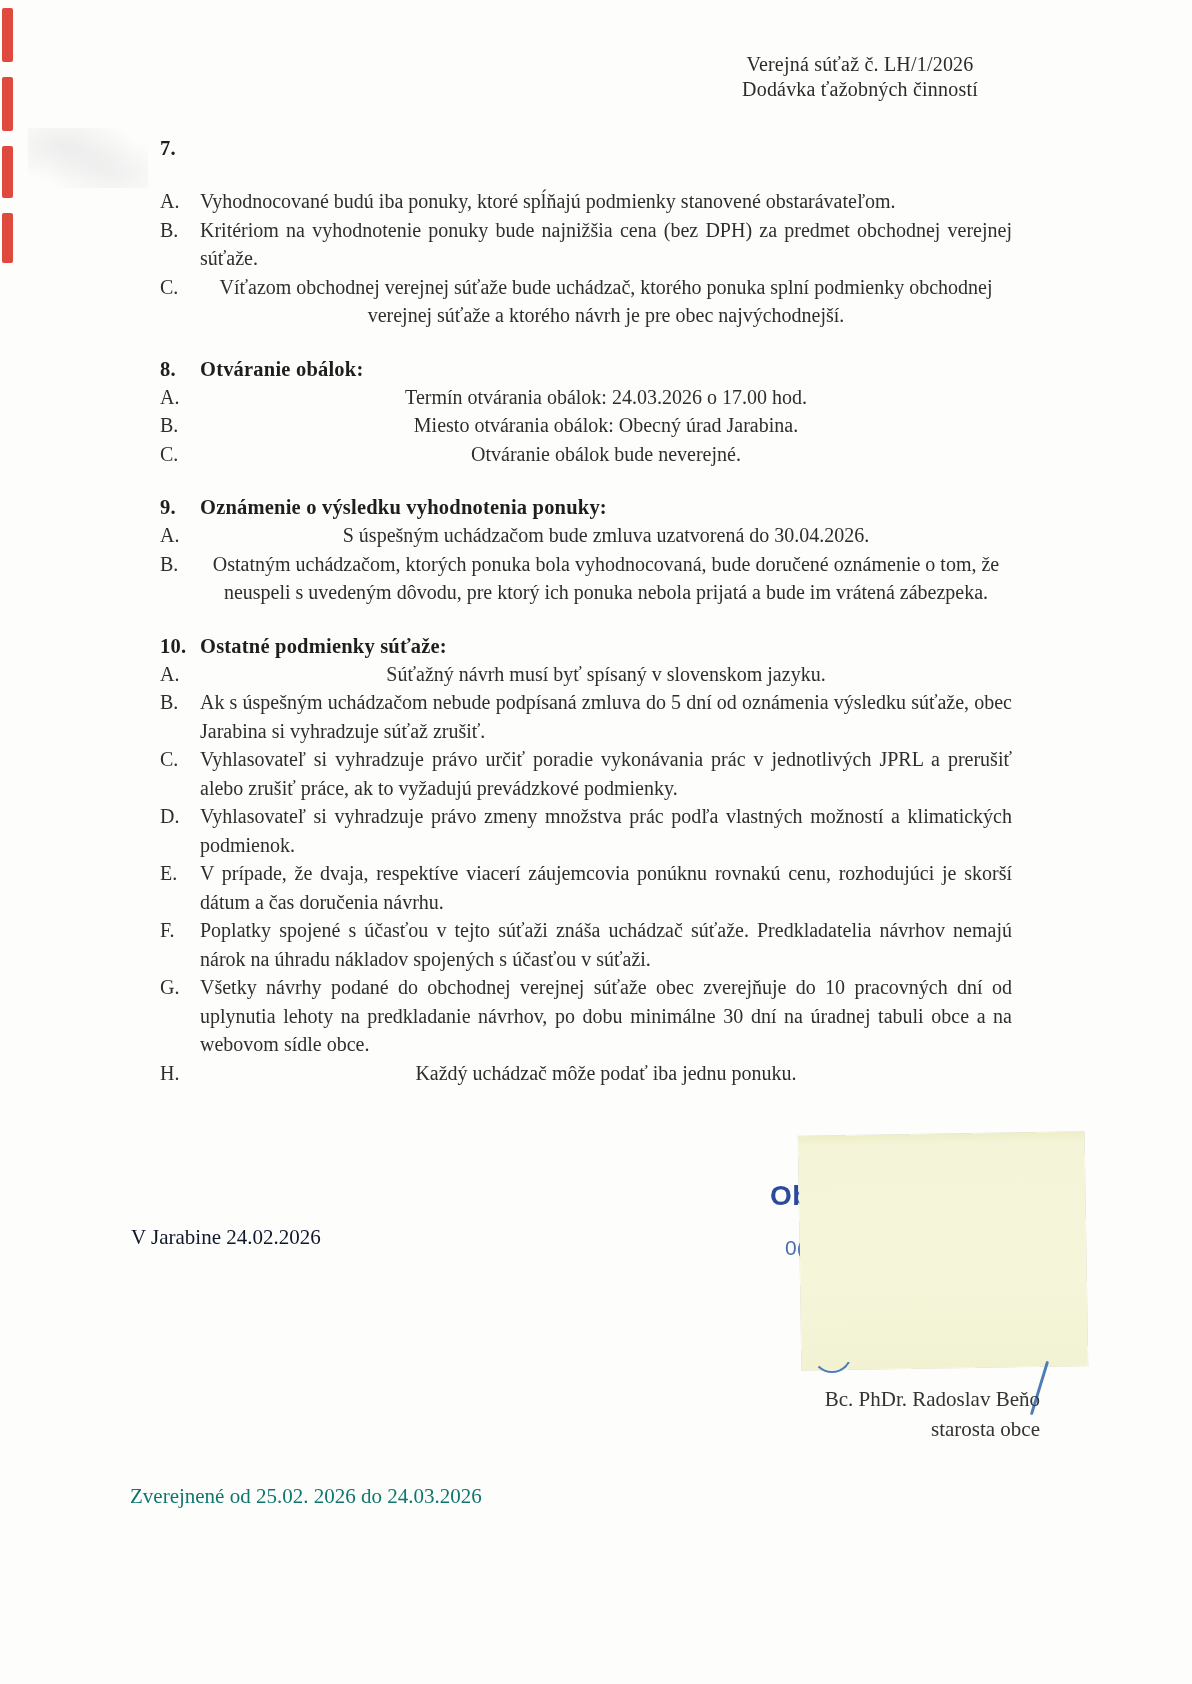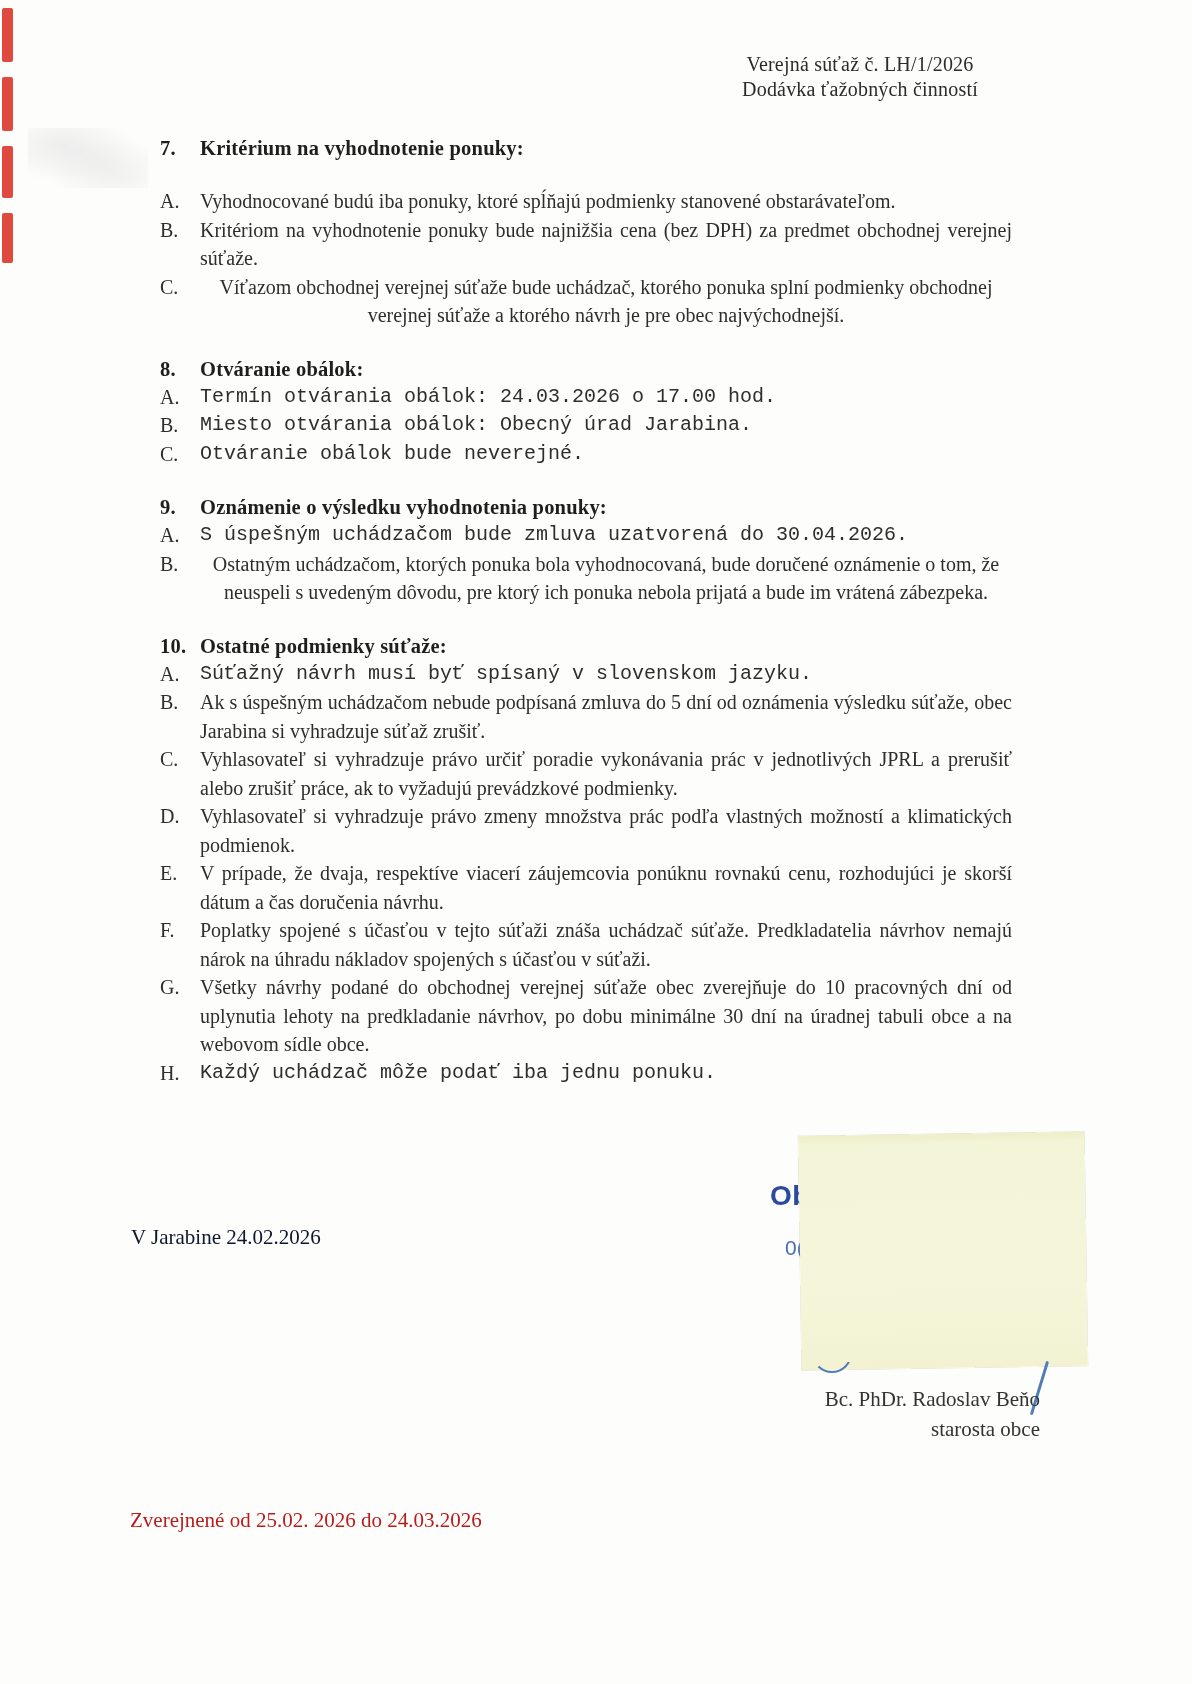--- a/index.html
+++ b/index.html
@@ -27,24 +27,24 @@
   .content{position:absolute;left:160px;top:134px;width:852px;}
   .sec{margin:0;}
   .sec + .sec{margin-top:25px;}
   .sec-head{display:flex;font-weight:bold;font-size:20.5px;line-height:28px;color:#1e1e1e;letter-spacing:.2px;}
   .sec-head .num{width:40px;flex:0 0 40px;}
   .sec.gap-title .sec-head{margin-bottom:25px;}
   .item{display:flex;font-size:20px;line-height:28.5px;}
   .item .letter{width:40px;flex:0 0 40px;}
   .item .txt{flex:1;text-align:justify;}
   .item:last-child .txt{text-align:center;}
-  .item .txt.short{text-align:left;font-family:Liberation Mono, monospace;}
+  .item .txt.short{text-align:center;}
 
   .date-line{position:absolute;left:131px;top:1225px;font-size:21px;color:#0f172a;}
-  .published-line{position:absolute;left:130px;top:1484px;font-size:21px;color:#b91c1c;margin-top:24px;}
+  .published-line{position:absolute;left:130px;top:1484px;font-size:21px;color:#0f766e;}
 
   
   .stamp-line1{position:absolute;left:770px;top:1180px;
     font-family:"Liberation Sans","DejaVu Sans",sans-serif;
     font-weight:bold;font-size:28px;color:#2b4a9c;letter-spacing:.5px;}
   .stamp-line2{position:absolute;left:785px;top:1236px;
     font-family:"Liberation Sans","DejaVu Sans",sans-serif;
     font-size:21px;color:#4a6cb0;}
 
   
@@ -79,21 +79,20 @@
 
   <div class="header">
     <div>Verejná súťaž č. LH/1/2026</div>
     <div>Dodávka ťažobných činností</div>
   </div>
 
   <div class="content">
       <section class="sec gap-title">
         <div class="sec-head">
           <span class="num">7.</span>
-          <span>Kritérium na vyhodnotenie ponuky:</span>
         </div>
         <div class="item">
           <span class="letter">A.</span>
           <span class="txt">Vyhodnocované budú iba ponuky, ktoré spĺňajú podmienky stanovené obstarávateľom.</span>
         </div>
         <div class="item">
           <span class="letter">B.</span>
           <span class="txt">Kritériom na vyhodnotenie ponuky bude najnižšia cena (bez DPH) za predmet obchodnej verejnej súťaže.</span>
         </div>
         <div class="item">

